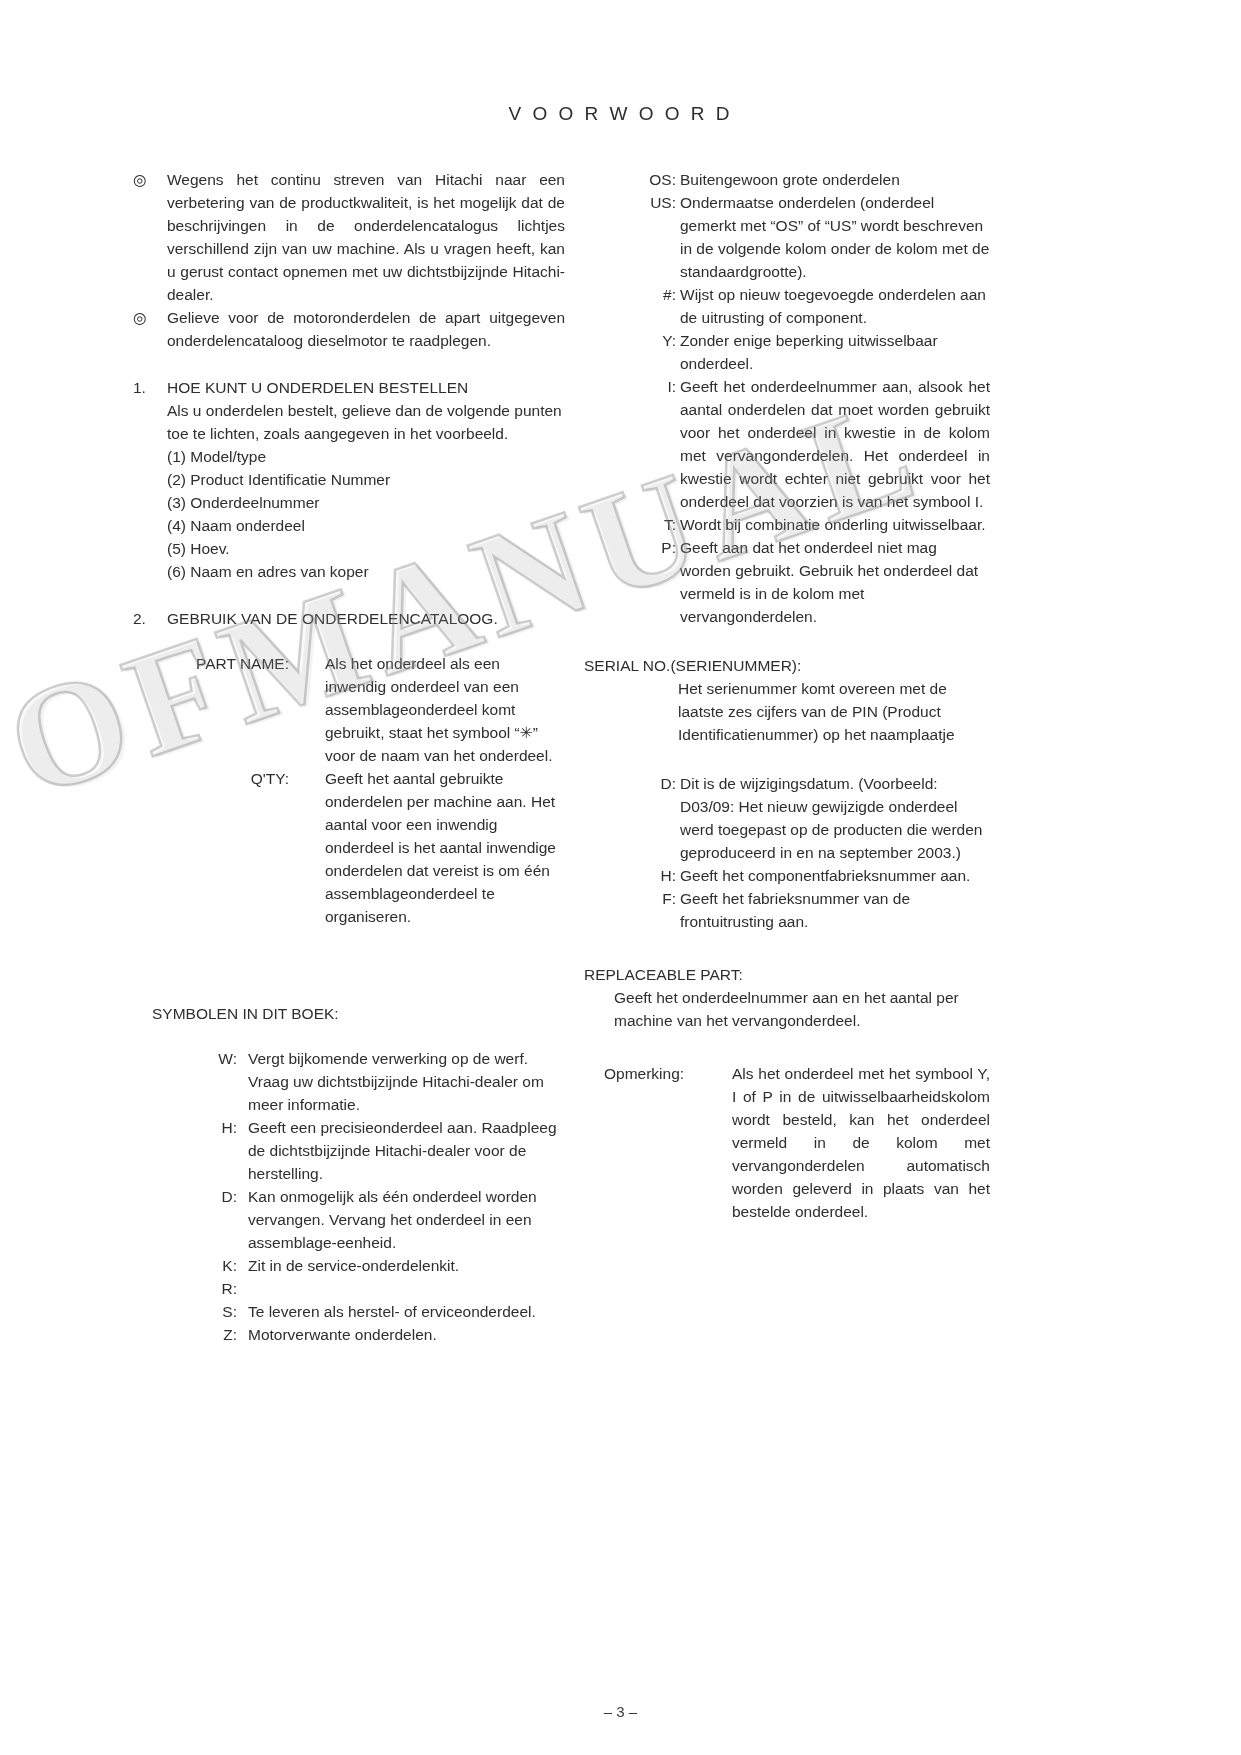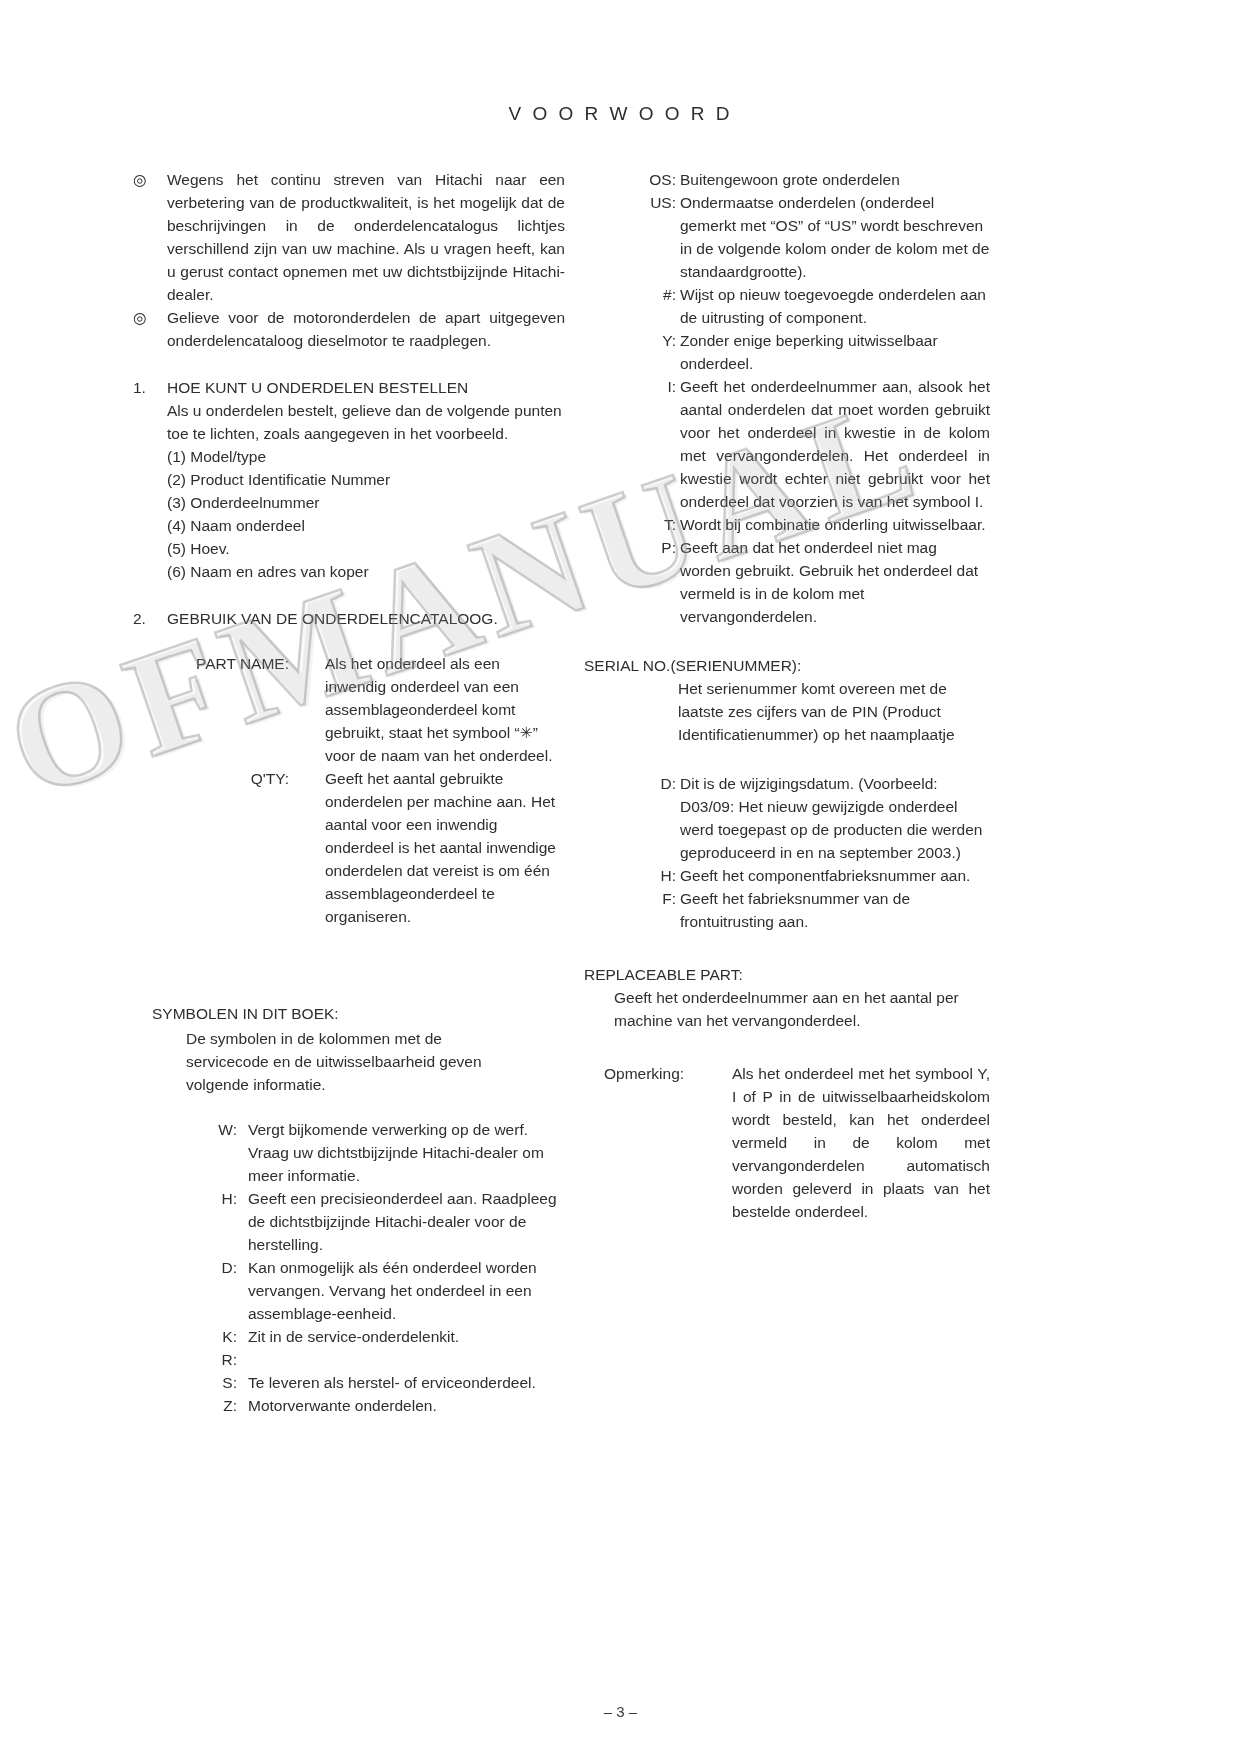--- a/index.html
+++ b/index.html
@@ -145,21 +145,20 @@
         </div>
         <div class="defrow">
           <span class="term">Q'TY:</span>
           <div class="deftext">Geeft het aantal gebruikte onderdelen per machine aan. Het aantal voor een inwendig onderdeel is het aantal inwendige onderdelen dat vereist is om één assemblageonderdeel te organiseren.</div>
         </div>
       </div>
     </div>
 
     <div class="symbols">
       <div class="sym-head">SYMBOLEN IN DIT BOEK:</div>
-      <div class="sym-intro">De symbolen in de kolommen met de servicecode en de uitwisselbaarheid geven volgende informatie.</div>
       <div class="sym-list">
         <div class="symrow">
           <span class="code">W:</span>
           <div class="stext">Vergt bijkomende verwerking op de werf. Vraag uw dichtstbijzijnde Hitachi-dealer om meer informatie.</div>
         </div>
         <div class="symrow">
           <span class="code">H:</span>
           <div class="stext">Geeft een precisieonderdeel aan. Raadpleeg de dichtstbijzijnde Hitachi-dealer voor de herstelling.</div>
         </div>
         <div class="symrow">

